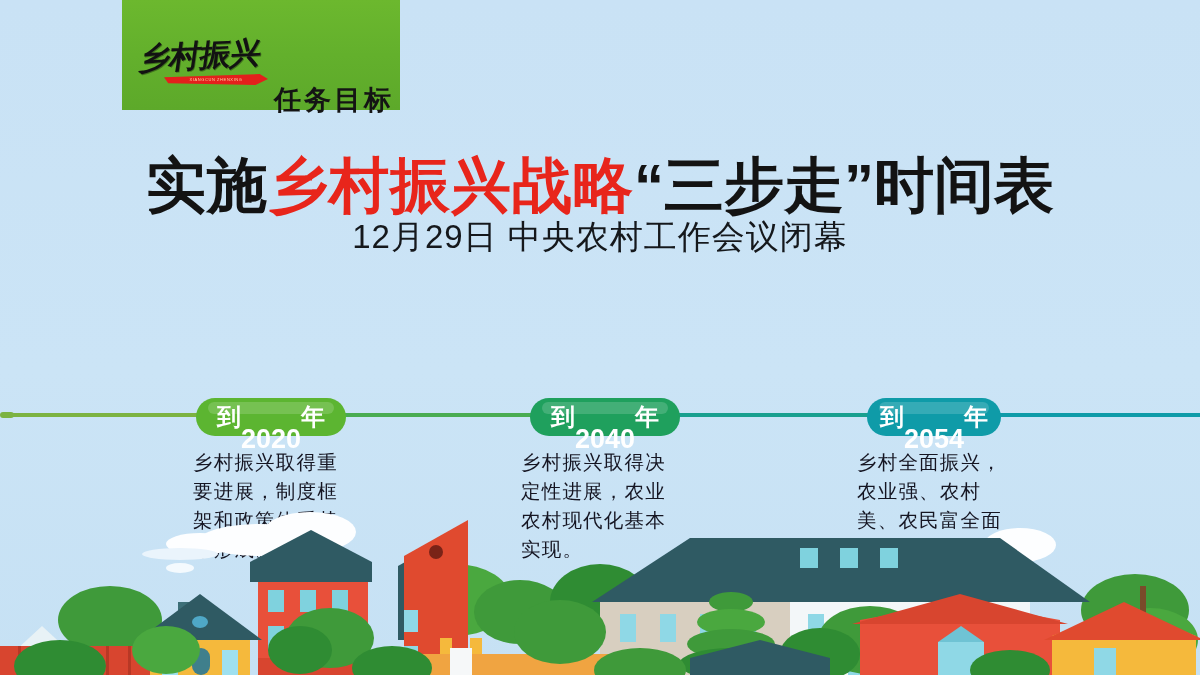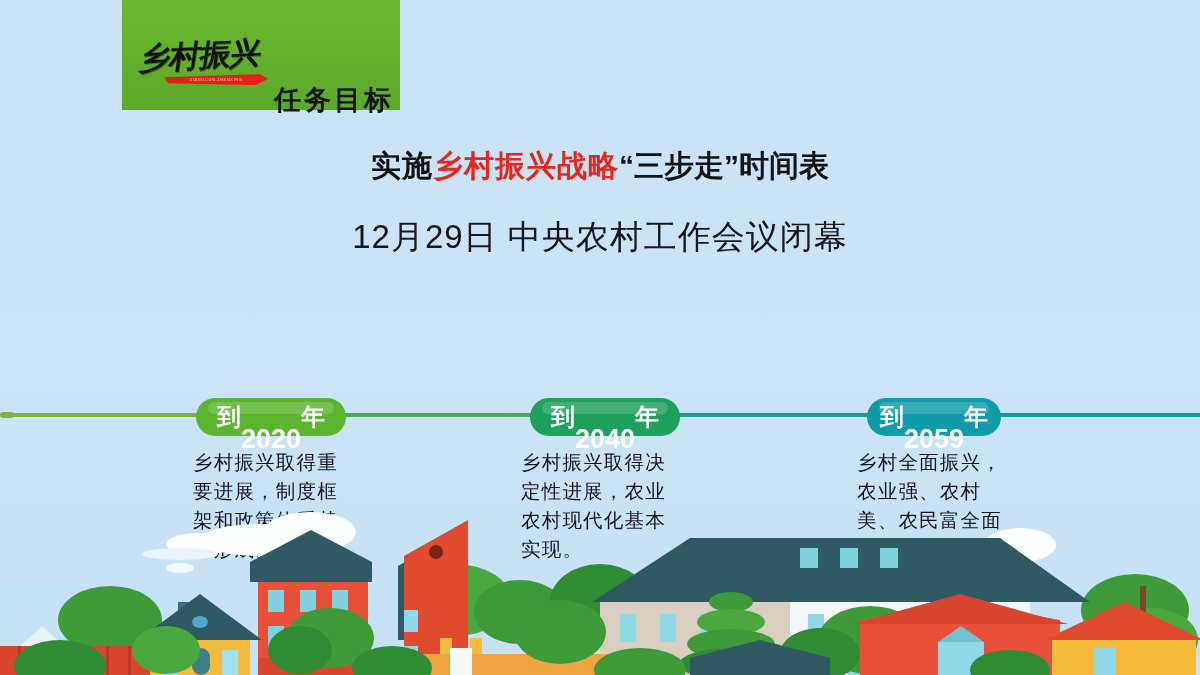--- a/index.html
+++ b/index.html
@@ -44,21 +44,21 @@
   #logo-sub{
     position:absolute;left:152px;top:46px;
     font-size:27px;font-weight:bold;color:#141414;letter-spacing:3px;
     white-space:nowrap;
     margin-top:36px;
   }
 
   
   #main-title{
     position:absolute;left:0;top:146px;width:1200px;text-align:center;
-    font-size:30px;font-weight:bold;color:#131313;letter-spacing:1px;
+    font-size:60px;font-weight:bold;color:#131313;letter-spacing:1px;
     white-space:nowrap;
   }
   #main-title .hl{color:#e8251b;}
   #main-title .q{letter-spacing:0;}
   #subtitle{
     position:absolute;left:0;top:215px;width:1200px;text-align:center;
     font-size:33px;color:#15181c;letter-spacing:1px;white-space:nowrap;
   }
   #lead-paragraph{
     position:absolute;left:298px;top:278px;width:618px;
@@ -136,21 +136,21 @@
     </div>
     <div class="badge" id="badge-2035" style="background: rgb(31, 160, 93);">
       <span class="badge-glow"></span>
       <span>到</span>
         <span class="yr">2040</span>
         <span>年</span>
     </div>
     <div class="badge" id="badge-2050" style="background: rgb(15, 155, 168);">
       <span class="badge-glow"></span>
       <span>到</span>
-        <span class="yr">2059</span>
+        <span class="yr">2054</span>
         <span>年</span>
     </div>
   </div>
 
   <div class="ms-body" id="body-2020">乡村振兴取得重要进展，制度框架和政策体系基本形成。</div>
   <div class="ms-body" id="body-2035">乡村振兴取得决定性进展，农业农村现代化基本实现。</div>
   <div class="ms-body" id="body-2050">乡村全面振兴，农业强、农村美、农民富全面实现。</div>
 
   <div id="village">
     <svg viewBox="0 0 1200 185" preserveAspectRatio="none">

